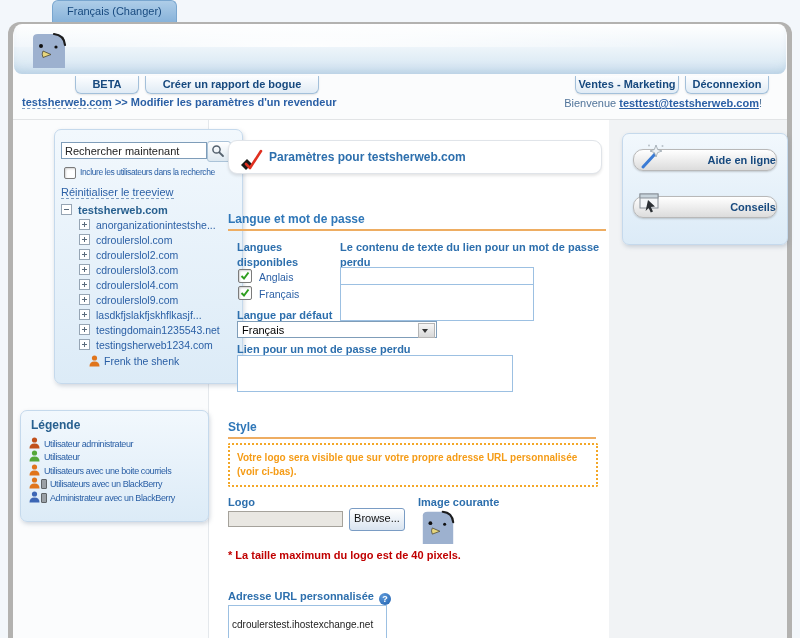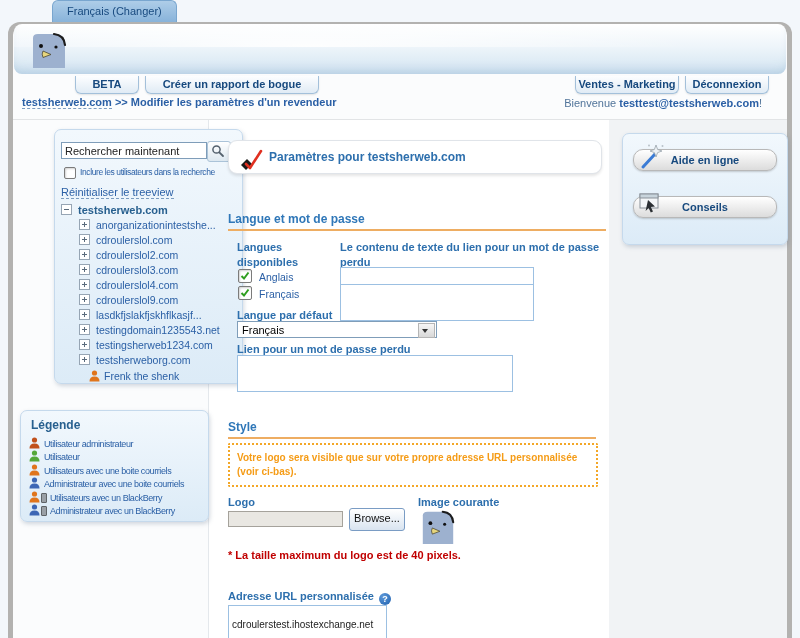--- a/index.html
+++ b/index.html
@@ -25,21 +25,21 @@
   
   .tab{position:absolute;top:76px;height:17px;background:linear-gradient(#fdfeff,#e0ebf5);
     border:1px solid #a3c0da;border-top:none;border-radius:0 0 6px 6px;color:#17497e;font-weight:bold;
     font-size:11px;text-align:center;line-height:17px;box-shadow:0 1px 2px rgba(0,0,0,.10);cursor:pointer;}
   .tab-beta{left:75px;width:62px}.tab-bug{left:145px;width:172px}
   .tab-sales{left:575px;width:102px}.tab-logout{left:685px;width:82px}
 
   .crumbs{position:absolute;left:22px;top:96px;font-size:11px;font-weight:bold;color:#2a5fa5;}
   .crumb-root{border-bottom:1px dashed #7b9cc0;cursor:pointer;}
   .welcome{position:absolute;right:38px;top:97px;font-size:11px;color:#51749a;}
-  .welcome b{color:#2a5fa5;}
+  .welcome b{color:#2a5fa5;text-decoration:underline;}
 
   .content-line{position:absolute;left:13px;top:119px;width:774px;height:1px;background:#e2e4e6;}
   .main-panel{position:absolute;left:208px;top:120px;width:400px;height:518px;background:#ffffff;
     border-left:1px solid #e4e8ec;border-right:1px solid #c9ced3;}
   .right-gutter{position:absolute;left:609px;top:120px;width:178px;height:518px;background:#f1f3f5;}
 
   .bluepanel{position:absolute;background:linear-gradient(180deg,#f2f8fd,#dcebf7);
     border:1px solid #c5d9ec;border-radius:7px;box-shadow:1px 2px 4px rgba(100,120,140,.28);}
   .panel-search{left:12px;top:129px;width:187px;height:253px;margin-left:42px;}
   .panel-legend{left:12px;top:410px;width:187px;height:110px;margin-left:8px;}
@@ -70,21 +70,21 @@
   .device{display:inline-block;width:4px;height:8px;background:#9aa0a6;border:1px solid #5f6468;
     border-radius:1px;vertical-align:-2px;margin-right:3px;margin-left:-3px;}
 
   .legend-title{position:absolute;left:10px;top:7px;font-size:12px;font-weight:bold;color:#28608f;}
   .legend-list{position:absolute;left:8px;top:26px;width:174px;}
   .legend-row{height:13.4px;line-height:13.4px;font-size:9px;letter-spacing:-0.4px;color:#2a5fa5;
     white-space:nowrap;overflow:hidden;}
 
   .helpbtn{position:absolute;left:10px;width:142px;height:20px;border:1px solid #b8b8b8;border-radius:10px;
     background:linear-gradient(#ffffff,#dcdcdc);color:#17497e;font-weight:bold;font-size:11px;
-    text-align:center;line-height:20px;box-shadow:0 1px 2px rgba(0,0,0,.18);cursor:pointer;}
+    text-align:right;line-height:20px;box-shadow:0 1px 2px rgba(0,0,0,.18);cursor:pointer;}
   .helpbtn .bicon{position:absolute;left:4px;top:-9px;}
 
   .title-card{position:absolute;left:228px;top:140px;width:372px;height:32px;background:#fff;
     border:1px solid #e0e4e9;border-radius:9px;box-shadow:0 2px 3px rgba(0,0,0,.10);}
   .title-card .ticon{position:absolute;left:10px;top:4px;}
   .title-card .ttext{position:absolute;left:40px;top:0;line-height:32px;font-size:12px;font-weight:bold;color:#2d6fad;}
 
   .sec-head{position:absolute;font-size:12px;font-weight:bold;color:#2f77b8;
     border-bottom:2px solid #eead62;padding-bottom:3px;}
   .sec-lang{left:228px;top:212px;width:378px;}
@@ -172,21 +172,20 @@
       </div>
       <div class="tree-row"><span class="exp plus"></span><span>anorganizationintestshe...</span></div>
       <div class="tree-row"><span class="exp plus"></span><span>cdroulerslol.com</span></div>
       <div class="tree-row"><span class="exp plus"></span><span>cdroulerslol2.com</span></div>
       <div class="tree-row"><span class="exp plus"></span><span>cdroulerslol3.com</span></div>
       <div class="tree-row"><span class="exp plus"></span><span>cdroulerslol4.com</span></div>
       <div class="tree-row"><span class="exp plus"></span><span>cdroulerslol9.com</span></div>
       <div class="tree-row"><span class="exp plus"></span><span>lasdkfjslakfjskhflkasjf...</span></div>
       <div class="tree-row"><span class="exp plus"></span><span>testingdomain1235543.net</span></div>
       <div class="tree-row"><span class="exp plus"></span><span>testingsherweb1234.com</span></div>
-      <div class="tree-row"><span class="exp plus"></span><span>testsherweborg.com</span></div>
       <div class="tree-leaf">
         <svg class="person" width="11" height="12" viewBox="0 0 11 12" style="color:#e0751c">
           <circle cx="5.5" cy="3" r="2.6" fill="currentColor"></circle>
           <path d="M0.5,11.5 Q0.5,6.5 5.5,6.5 Q10.5,6.5 10.5,11.5 Z" fill="currentColor"></path>
         </svg><span>Frenk the shenk</span>
       </div>
     </div>
   </div>
 
   <div class="bluepanel panel-legend">
@@ -202,26 +201,20 @@
         <svg class="person" width="11" height="12" viewBox="0 0 11 12" style="color: rgb(85, 168, 57);">
             <circle cx="5.5" cy="3" r="2.6" fill="currentColor"></circle>
             <path d="M0.5,11.5 Q0.5,6.5 5.5,6.5 Q10.5,6.5 10.5,11.5 Z" fill="currentColor"></path>
           </svg><span>Utilisateur</span>
       </div>
       <div class="legend-row">
         <svg class="person" width="11" height="12" viewBox="0 0 11 12" style="color: rgb(224, 117, 28);">
             <circle cx="5.5" cy="3" r="2.6" fill="currentColor"></circle>
             <path d="M0.5,11.5 Q0.5,6.5 5.5,6.5 Q10.5,6.5 10.5,11.5 Z" fill="currentColor"></path>
           </svg><span>Utilisateurs avec une boite courriels</span>
-      </div>
-      <div class="legend-row">
-        <svg class="person" width="11" height="12" viewBox="0 0 11 12" style="color: rgb(60, 102, 181);">
-            <circle cx="5.5" cy="3" r="2.6" fill="currentColor"></circle>
-            <path d="M0.5,11.5 Q0.5,6.5 5.5,6.5 Q10.5,6.5 10.5,11.5 Z" fill="currentColor"></path>
-          </svg><span>Administrateur avec une boite courriels</span>
       </div>
       <div class="legend-row">
         <svg class="person" width="11" height="12" viewBox="0 0 11 12" style="color: rgb(224, 117, 28);">
             <circle cx="5.5" cy="3" r="2.6" fill="currentColor"></circle>
             <path d="M0.5,11.5 Q0.5,6.5 5.5,6.5 Q10.5,6.5 10.5,11.5 Z" fill="currentColor"></path>
           </svg><span class="device"></span><span>Utilisateurs avec un BlackBerry</span>
       </div>
       <div class="legend-row">
         <svg class="person" width="11" height="12" viewBox="0 0 11 12" style="color: rgb(60, 102, 181);">
             <circle cx="5.5" cy="3" r="2.6" fill="currentColor"></circle>

